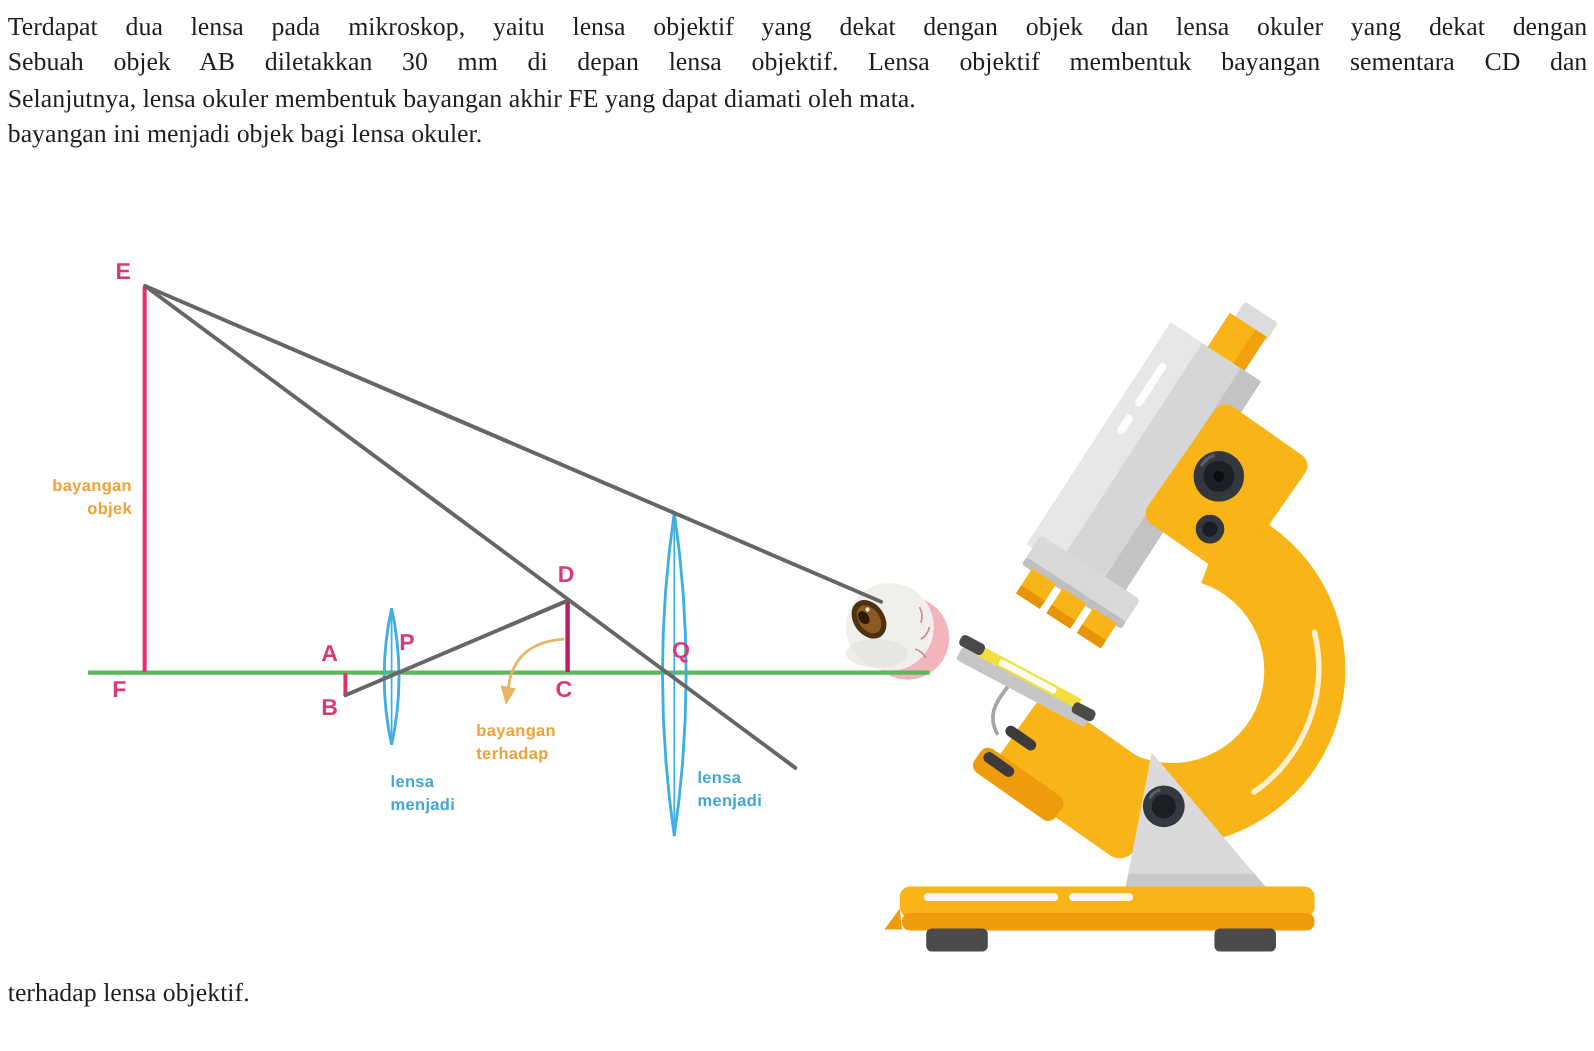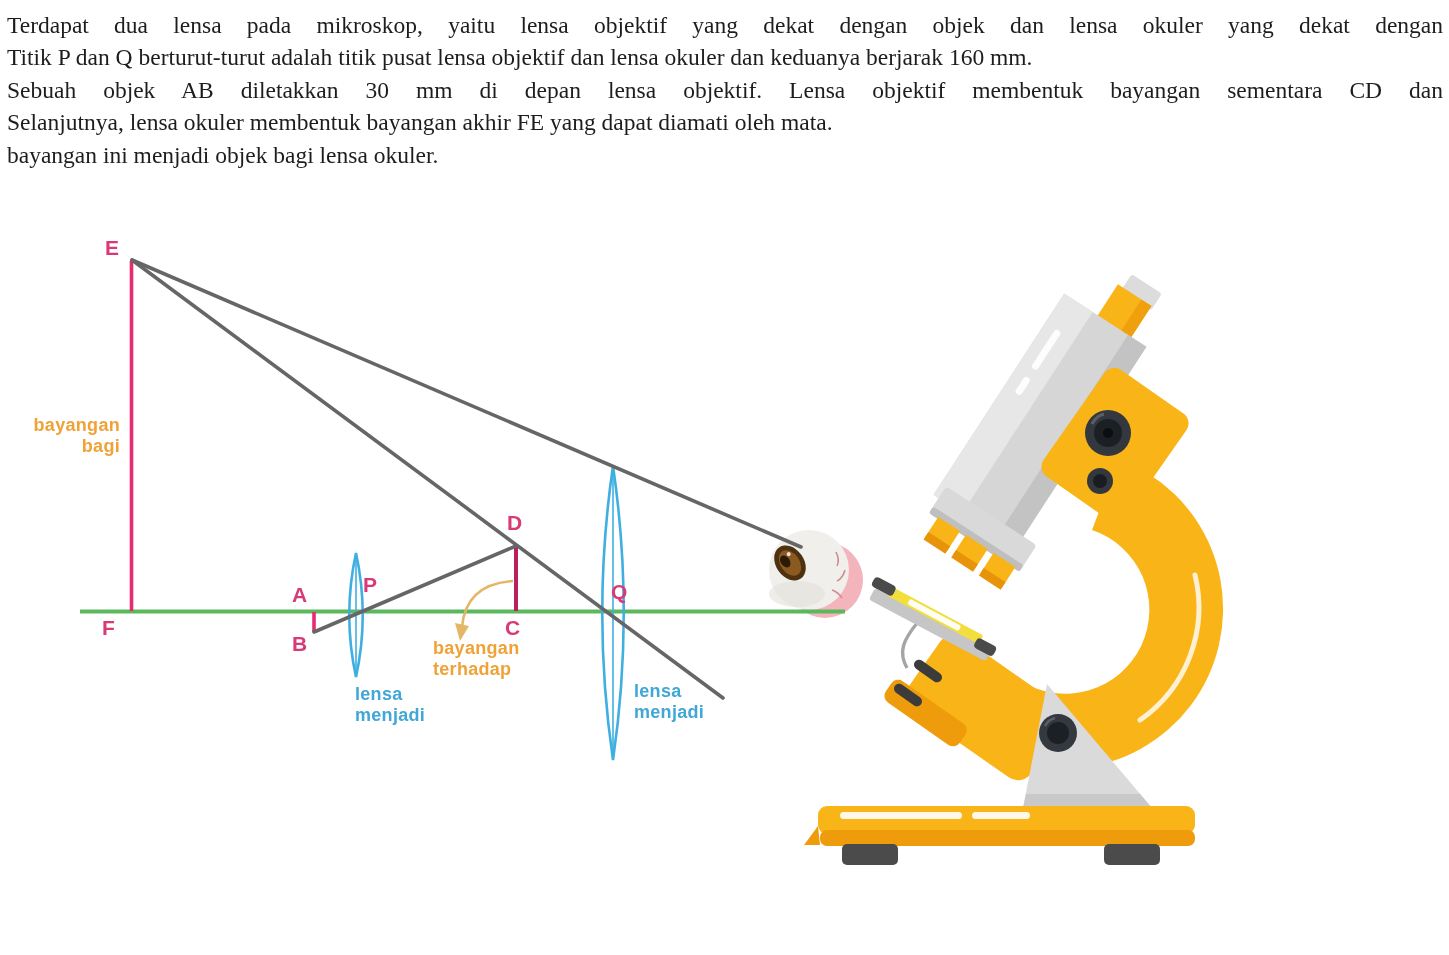--- a/index.html
+++ b/index.html
@@ -30,37 +30,36 @@
   .msc-yellow{fill:var(--microscope_yellow,#f9b517);}
   .msc-yellow-dark{fill:var(--microscope_yellow_dark,#ee9b0c);}
   .msc-gloss{stroke:#ffffff;stroke-width:5;opacity:.8;fill:none;stroke-linecap:round;}
   
   .pt-label{
     position:absolute;font-family:"Liberation Sans","DejaVu Sans",sans-serif;
     font-weight:bold;font-size:21px;color:var(--pink_label,#d83a78);letter-spacing:.5px;
   }
   .ann{
     position:absolute;font-family:"Liberation Sans","DejaVu Sans",sans-serif;
-    font-weight:bold;font-size:18px;line-height:21px;letter-spacing:.3px;
+    font-weight:bold;font-size:15px;line-height:21px;letter-spacing:.3px;margin-top:16px;
   }
   .ann.orange{color:var(--label_orange,#f0a236);}
   .ann.blue{color:var(--label_blue,#41a7d6);}
   .ann.right{text-align:right;}
 </style>
 </head>
 <body>
 
 <div class="page">
 
   <div class="para para-top">
 
       <div class="line just">Terdapat dua lensa pada mikroskop, yaitu lensa objektif yang dekat dengan objek dan lensa okuler yang dekat dengan</div>
 
 
-      <div class="line">Titik P dan Q berturut-turut adalah titik pusat lensa objektif dan lensa okuler dan keduanya berjarak 160 mm.</div>
 
       <div class="line just">Sebuah objek AB diletakkan 30 mm di depan lensa objektif. Lensa objektif membentuk bayangan sementara CD dan</div>
 
       <div class="line">Selanjutnya, lensa okuler membentuk bayangan akhir FE yang dapat diamati oleh mata.</div>
 
       <div class="line">bayangan ini menjadi objek bagi lensa okuler.</div>
     </div>
 
   <svg class="stage" width="1449" height="955" viewBox="0 0 1449 955">
 
@@ -188,33 +187,34 @@
   <span class="pt-label" style="left:102px;top:616px">F</span>
   <span class="pt-label" style="left:292px;top:583px">A</span>
   <span class="pt-label" style="left:292px;top:632px">B</span>
   <span class="pt-label" style="left:363px;top:573px">P</span>
   <span class="pt-label" style="left:507px;top:511px">D</span>
   <span class="pt-label" style="left:505px;top:616px">C</span>
   <span class="pt-label" style="left:611px;top:580px">Q</span>
 
   <div class="ann orange right" style="left:28px;top:415px;width:92px">
     <div>bayangan</div>
-    <div>bagi</div>
+    <div>objek</div>
   </div>
   <div class="ann orange" style="left:433px;top:638px">
     <div>bayangan</div>
     <div>terhadap</div>
   </div>
   <div class="ann blue" style="left:355px;top:684px">
     <div>lensa</div>
     <div>menjadi</div>
   </div>
   <div class="ann blue" style="left:634px;top:681px">
     <div>lensa</div>
     <div>menjadi</div>
   </div>
 
   <div class="para para-bottom">
 
 
+      <div class="line">terhadap lensa objektif.</div>
     </div>
 
 </div>
 
 </body></html>

